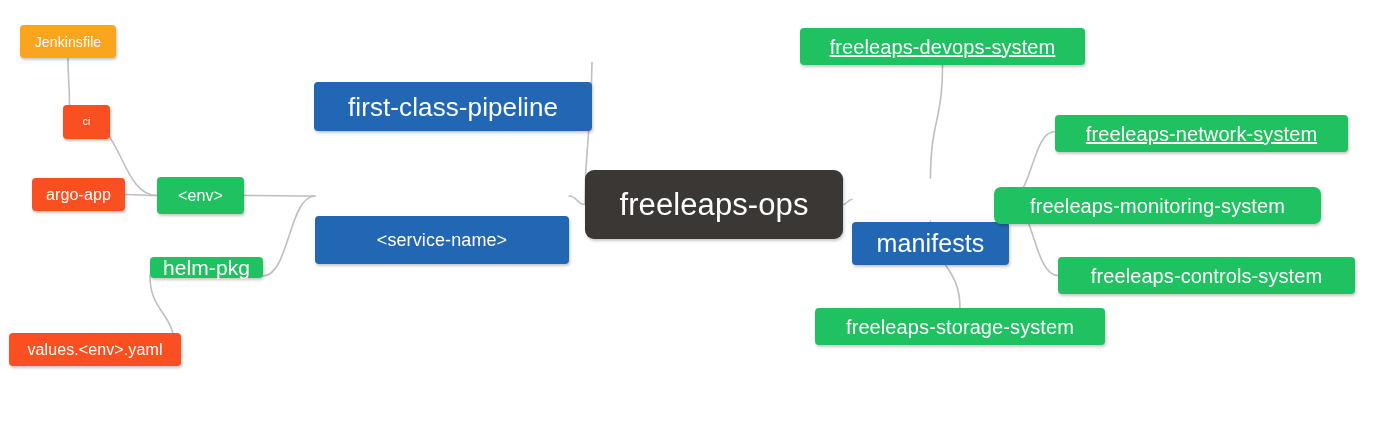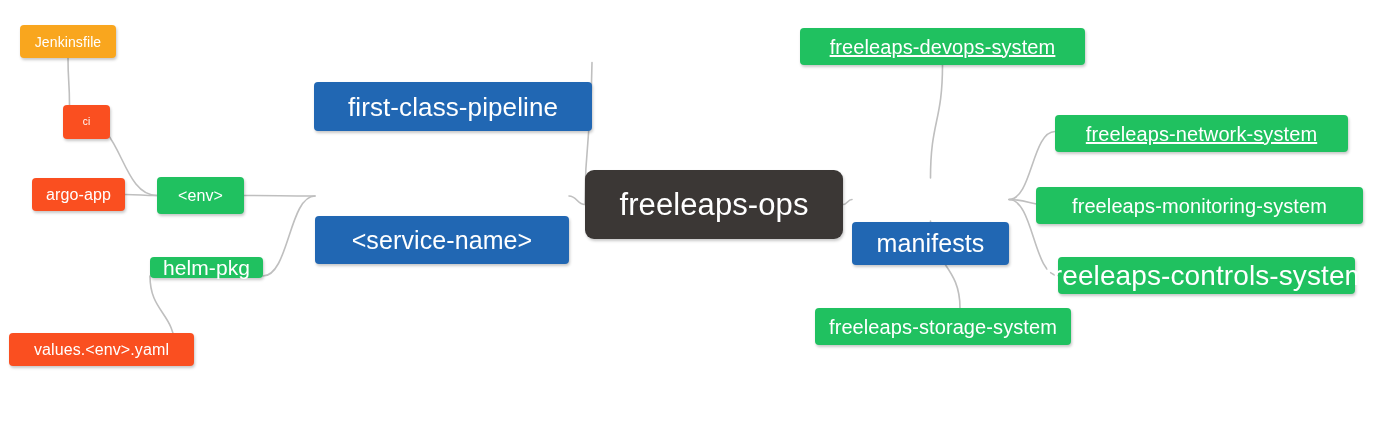--- a/index.html
+++ b/index.html
@@ -65,28 +65,28 @@
       <path d="M69.5,105 C69.5,81.5 68,81.5 68,58" fill="none" stroke="#bfbfbf" stroke-width="1.6" stroke-linecap="round"></path>
       <path d="M150,276 C150,312.75 175,312.75 175,349.5" fill="none" stroke="#bfbfbf" stroke-width="1.6" stroke-linecap="round"></path>
       <path d="M930.5,178 C930.5,121.5 942.5,121.5 942.5,65" fill="none" stroke="#bfbfbf" stroke-width="1.6" stroke-linecap="round"></path>
       <path d="M1009,199.5 C1032,199.5 1032,131.5 1055,131.5" fill="none" stroke="#bfbfbf" stroke-width="1.6" stroke-linecap="round"></path>
       <path d="M1009,199.5 C1029.5,199.5 1029.5,205.5 1050,205.5" fill="none" stroke="#bfbfbf" stroke-width="1.6" stroke-linecap="round"></path>
       <path d="M1009,199.5 C1033.5,199.5 1033.5,275.5 1058,275.5" fill="none" stroke="#bfbfbf" stroke-width="1.6" stroke-linecap="round"></path>
       <path d="M930.5,221 C930.5,264.5 960,264.5 960,308" fill="none" stroke="#bfbfbf" stroke-width="1.6" stroke-linecap="round"></path>
     </svg>
   <div id="nodes">
       <div class="node n-root root" style="left: 585px; top: 170px; width: 258px; height: 69px; font-size: 31px;">freeleaps-ops</div>
-      <div class="node n-blue" style="left: 315px; top: 172px; width: 254px; height: 48px; font-size: 25px;">&lt;service-name&gt;</div>
+      <div class="node n-blue" style="left: 315px; top: 172px; width: 254px; height: 48px; font-size: 18px;">&lt;service-name&gt;</div>
       <div class="node n-blue" style="left: 852px; top: 178px; width: 157px; height: 43px; font-size: 25px;">manifests</div>
       <div class="node n-blue" style="left: 314px; top: 38px; width: 278px; height: 49px; font-size: 26px;">first-class-pipeline</div>
       <div class="node n-green" style="left: 157px; top: 177px; width: 87px; height: 37px; font-size: 16px;">&lt;env&gt;</div>
       <div class="node n-green" style="left: 150px; top: 257px; width: 113px; height: 21px; font-size: 21px;">helm-pkg</div>
       <div class="node n-red" style="left: 63px; top: 105px; width: 47px; height: 34px; font-size: 10px;">ci</div>
       <div class="node n-red" style="left: 32px; top: 178px; width: 93px; height: 33px; font-size: 16px;">argo-app</div>
-      <div class="node n-red" style="left: 9px; top: 333px; width: 185px; height: 33px; font-size: 16px;">values.&lt;env&gt;.yaml</div>
+      <div class="node n-red" style="left: 9px; top: 333px; width: 172px; height: 33px; font-size: 16px;">values.&lt;env&gt;.yaml</div>
       <div class="node n-orange" style="left: 20px; top: 25px; width: 96px; height: 33px; font-size: 14px;">Jenkinsfile</div>
       <div class="node n-green" style="left: 800px; top: 28px; width: 285px; height: 37px; font-size: 20px; text-decoration: underline;">freeleaps-devops-system</div>
       <div class="node n-green" style="left: 1055px; top: 115px; width: 293px; height: 37px; font-size: 20px; text-decoration: underline;">freeleaps-network-system</div>
-      <div class="node n-green" style="left: 1036px; top: 187px; width: 327px; height: 37px; font-size: 20px;">freeleaps-monitoring-system</div>
-      <div class="node n-green" style="left: 1058px; top: 257px; width: 297px; height: 37px; font-size: 28px;">freeleaps-controls-system</div>
-      <div class="node n-green" style="left: 815px; top: 308px; width: 256px; height: 37px; font-size: 20px;">freeleaps-storage-system</div>
+      <div class="node n-green" style="left: 994px; top: 187px; width: 327px; height: 37px; font-size: 20px; border-radius: 7px;">freeleaps-monitoring-system</div>
+      <div class="node n-green" style="left: 1058px; top: 257px; width: 297px; height: 37px; font-size: 20px;">freeleaps-controls-system</div>
+      <div class="node n-green" style="left: 815px; top: 308px; width: 290px; height: 37px; font-size: 20px;">freeleaps-storage-system</div>
     </div>
 </div>
 
 </body></html>

